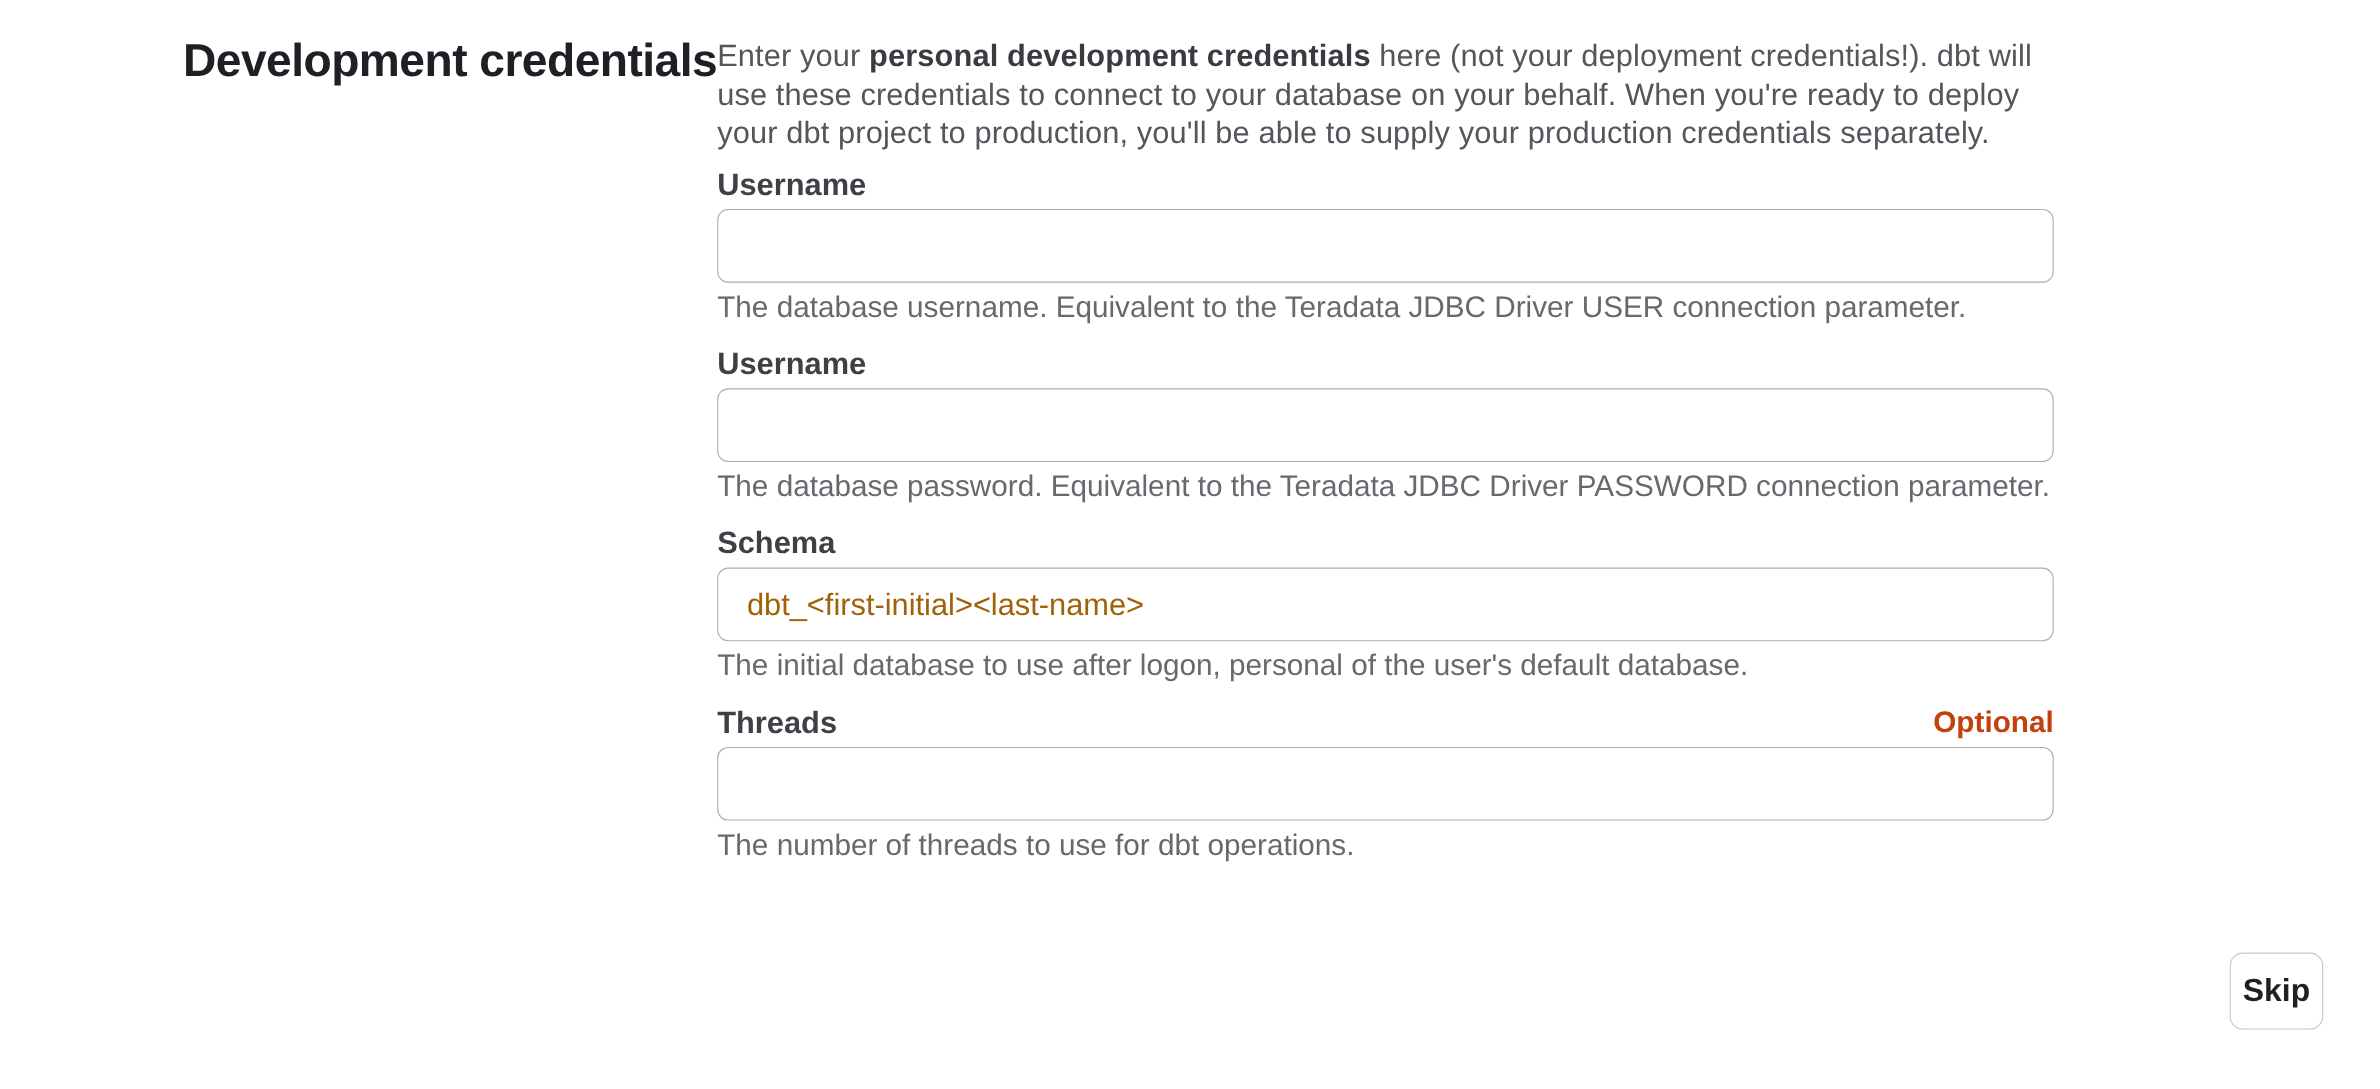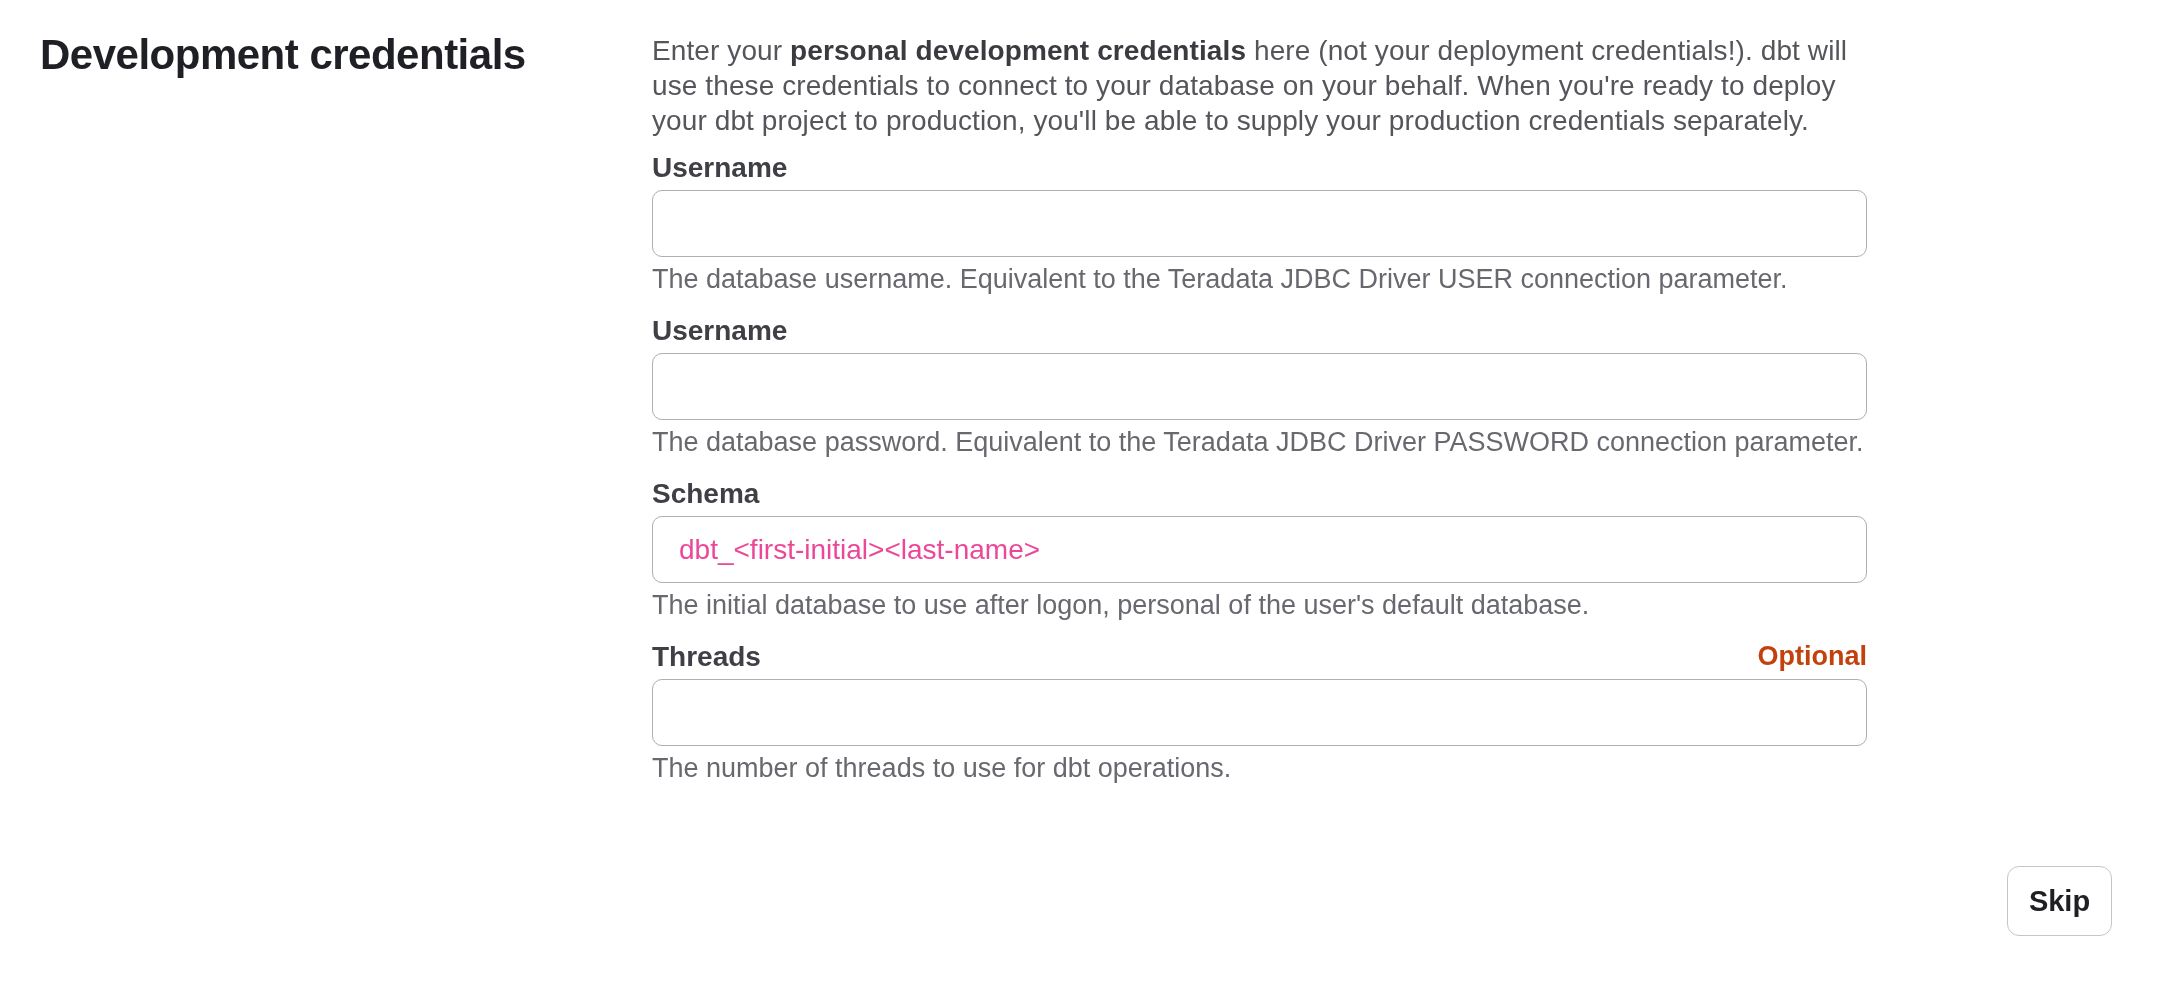--- a/index.html
+++ b/index.html
@@ -6,56 +6,56 @@
   html,body { background:#ffffff; }
   body {
     width:2164px; height:990px;
     font-family:"Liberation Sans", sans-serif;
     position:relative; overflow:hidden;
   }
   .layout { display:flex; padding:30px 0 0 40px; }
   .left-col { width:612px; flex-shrink:0; }
   .page-title {
     font-size:42px; font-weight:700; color:#1f1f26;
-    letter-spacing:-0.5px; line-height:50px;
+    letter-spacing:-0.5px; line-height:50px;text-align:right;
   }
   .right-col { width:1215px; padding-top:3px; }
   .intro {
     font-size:28px; line-height:35px; color:#55555c;
     letter-spacing:0.1px;
   }
   .intro .intro-bold { color:#3a3a41; font-weight:700; }
   .field { margin-top:16px; }
   .field.first { margin-top:12px; }
   .label-row {
     display:flex; justify-content:space-between; align-items:center;
     line-height:35px; margin-bottom:5px;
   }
   .field-label { font-size:28px; font-weight:600; color:#3f3f46; }
   .optional-tag { font-size:27px; font-weight:600; color:#c2410c; }
   .text-input {
     width:100%; height:67px;
     border:1.5px solid #aeaeb3; border-radius:10px;
     background:#ffffff; outline:none;
-    padding:0 26px; font-size:28px; color:#ec4899;
+    padding:0 26px; font-size:28px; color:#a16207;
     font-family:inherit;
   }
   .help-text { margin-top:5px; font-size:27px; line-height:35px; color:#68686f; }
   .footer-actions {
     position:absolute; top:866px; right:52px;
     display:flex; gap:13px;
   }
   .btn {
     height:70px; border-radius:12px;
     display:flex; align-items:center; justify-content:center;
     font-size:29px; font-weight:600; font-family:inherit;
     cursor:pointer; white-space:nowrap;
   }
   .btn-skip {
-    width:105px; background:#ffffff;
+    width:85px; background:#ffffff;
     border:1.5px solid #c6c6ca; color:#1f1f24;
   }
   .btn-test {
     width:229px; background:#201b1b; border:none; color:#ffffff;
   }
 </style>
 </head>
 <body>
 
 <div class="layout">

